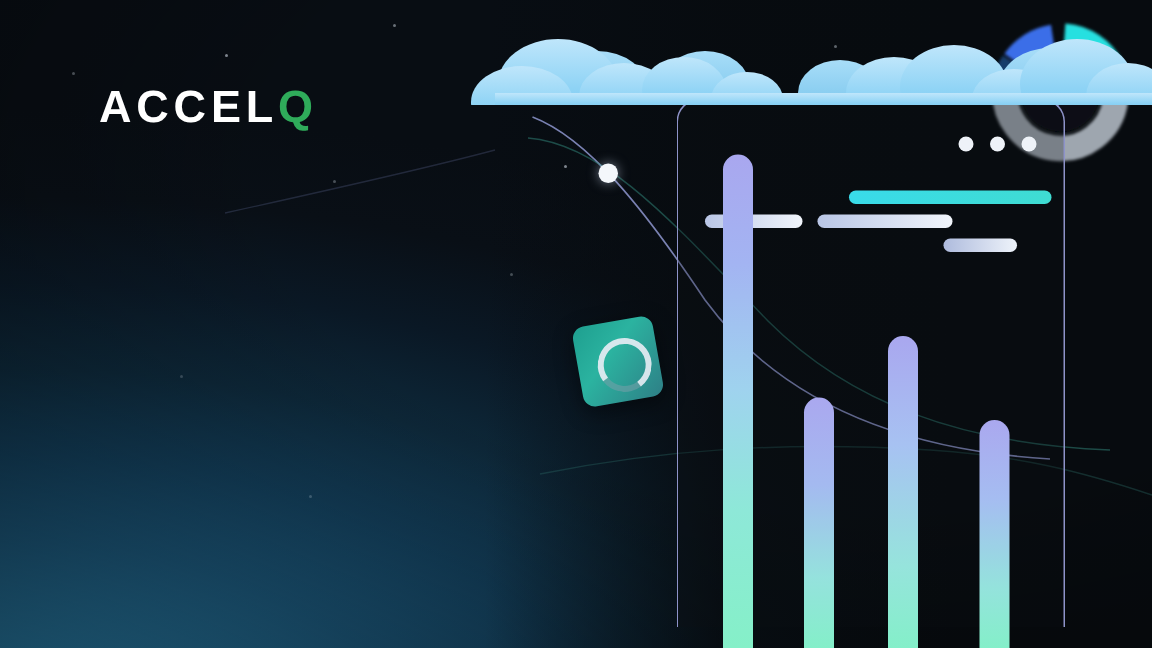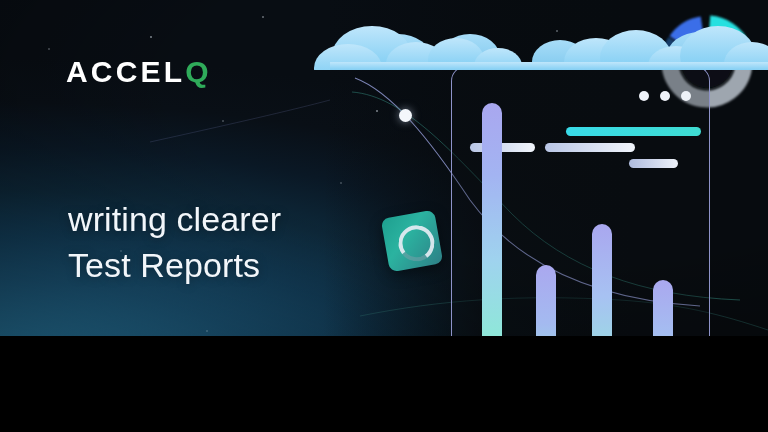--- a/index.html
+++ b/index.html
@@ -1,20 +1,20 @@
 <!DOCTYPE html>
 <html><head>
 <meta charset="utf-8">
 <style>
   html,body{margin:0;padding:0;background:#000;}
   body{font-family:"Liberation Sans",sans-serif;}
 
   #stage{
     position:relative;
-    width:768px;height:336px;
+    width:768px;height:432px;
     overflow:hidden;
     background:#0b1117;
   }
 
   
   .bg-base{
     position:absolute;inset:0;
     background:
       radial-gradient(115% 95% at 0% 112%, #2f97c9 0%, #26749c 16%, #1b5577 30%, #123c57 44%, #0d2738 58%, #0a1825 72%, #090f16 86%, #080d13 100%),
       linear-gradient(115deg,#101820 0%,#0c131a 40%,#080d13 100%);
@@ -227,18 +227,14 @@
         <rect x="330" y="62" width="438" height="12"></rect>
       </g>
     </svg>
   </div>
 
   <div class="logo">
     <span>ACCEL</span><span class="logo-q">Q</span>
   </div>
 
 
-  <div class="headline">
-    <div>writing clearer</div>
-    <div>Test Reports</div>
-  </div>
 
 </div>
 
 </body></html>

